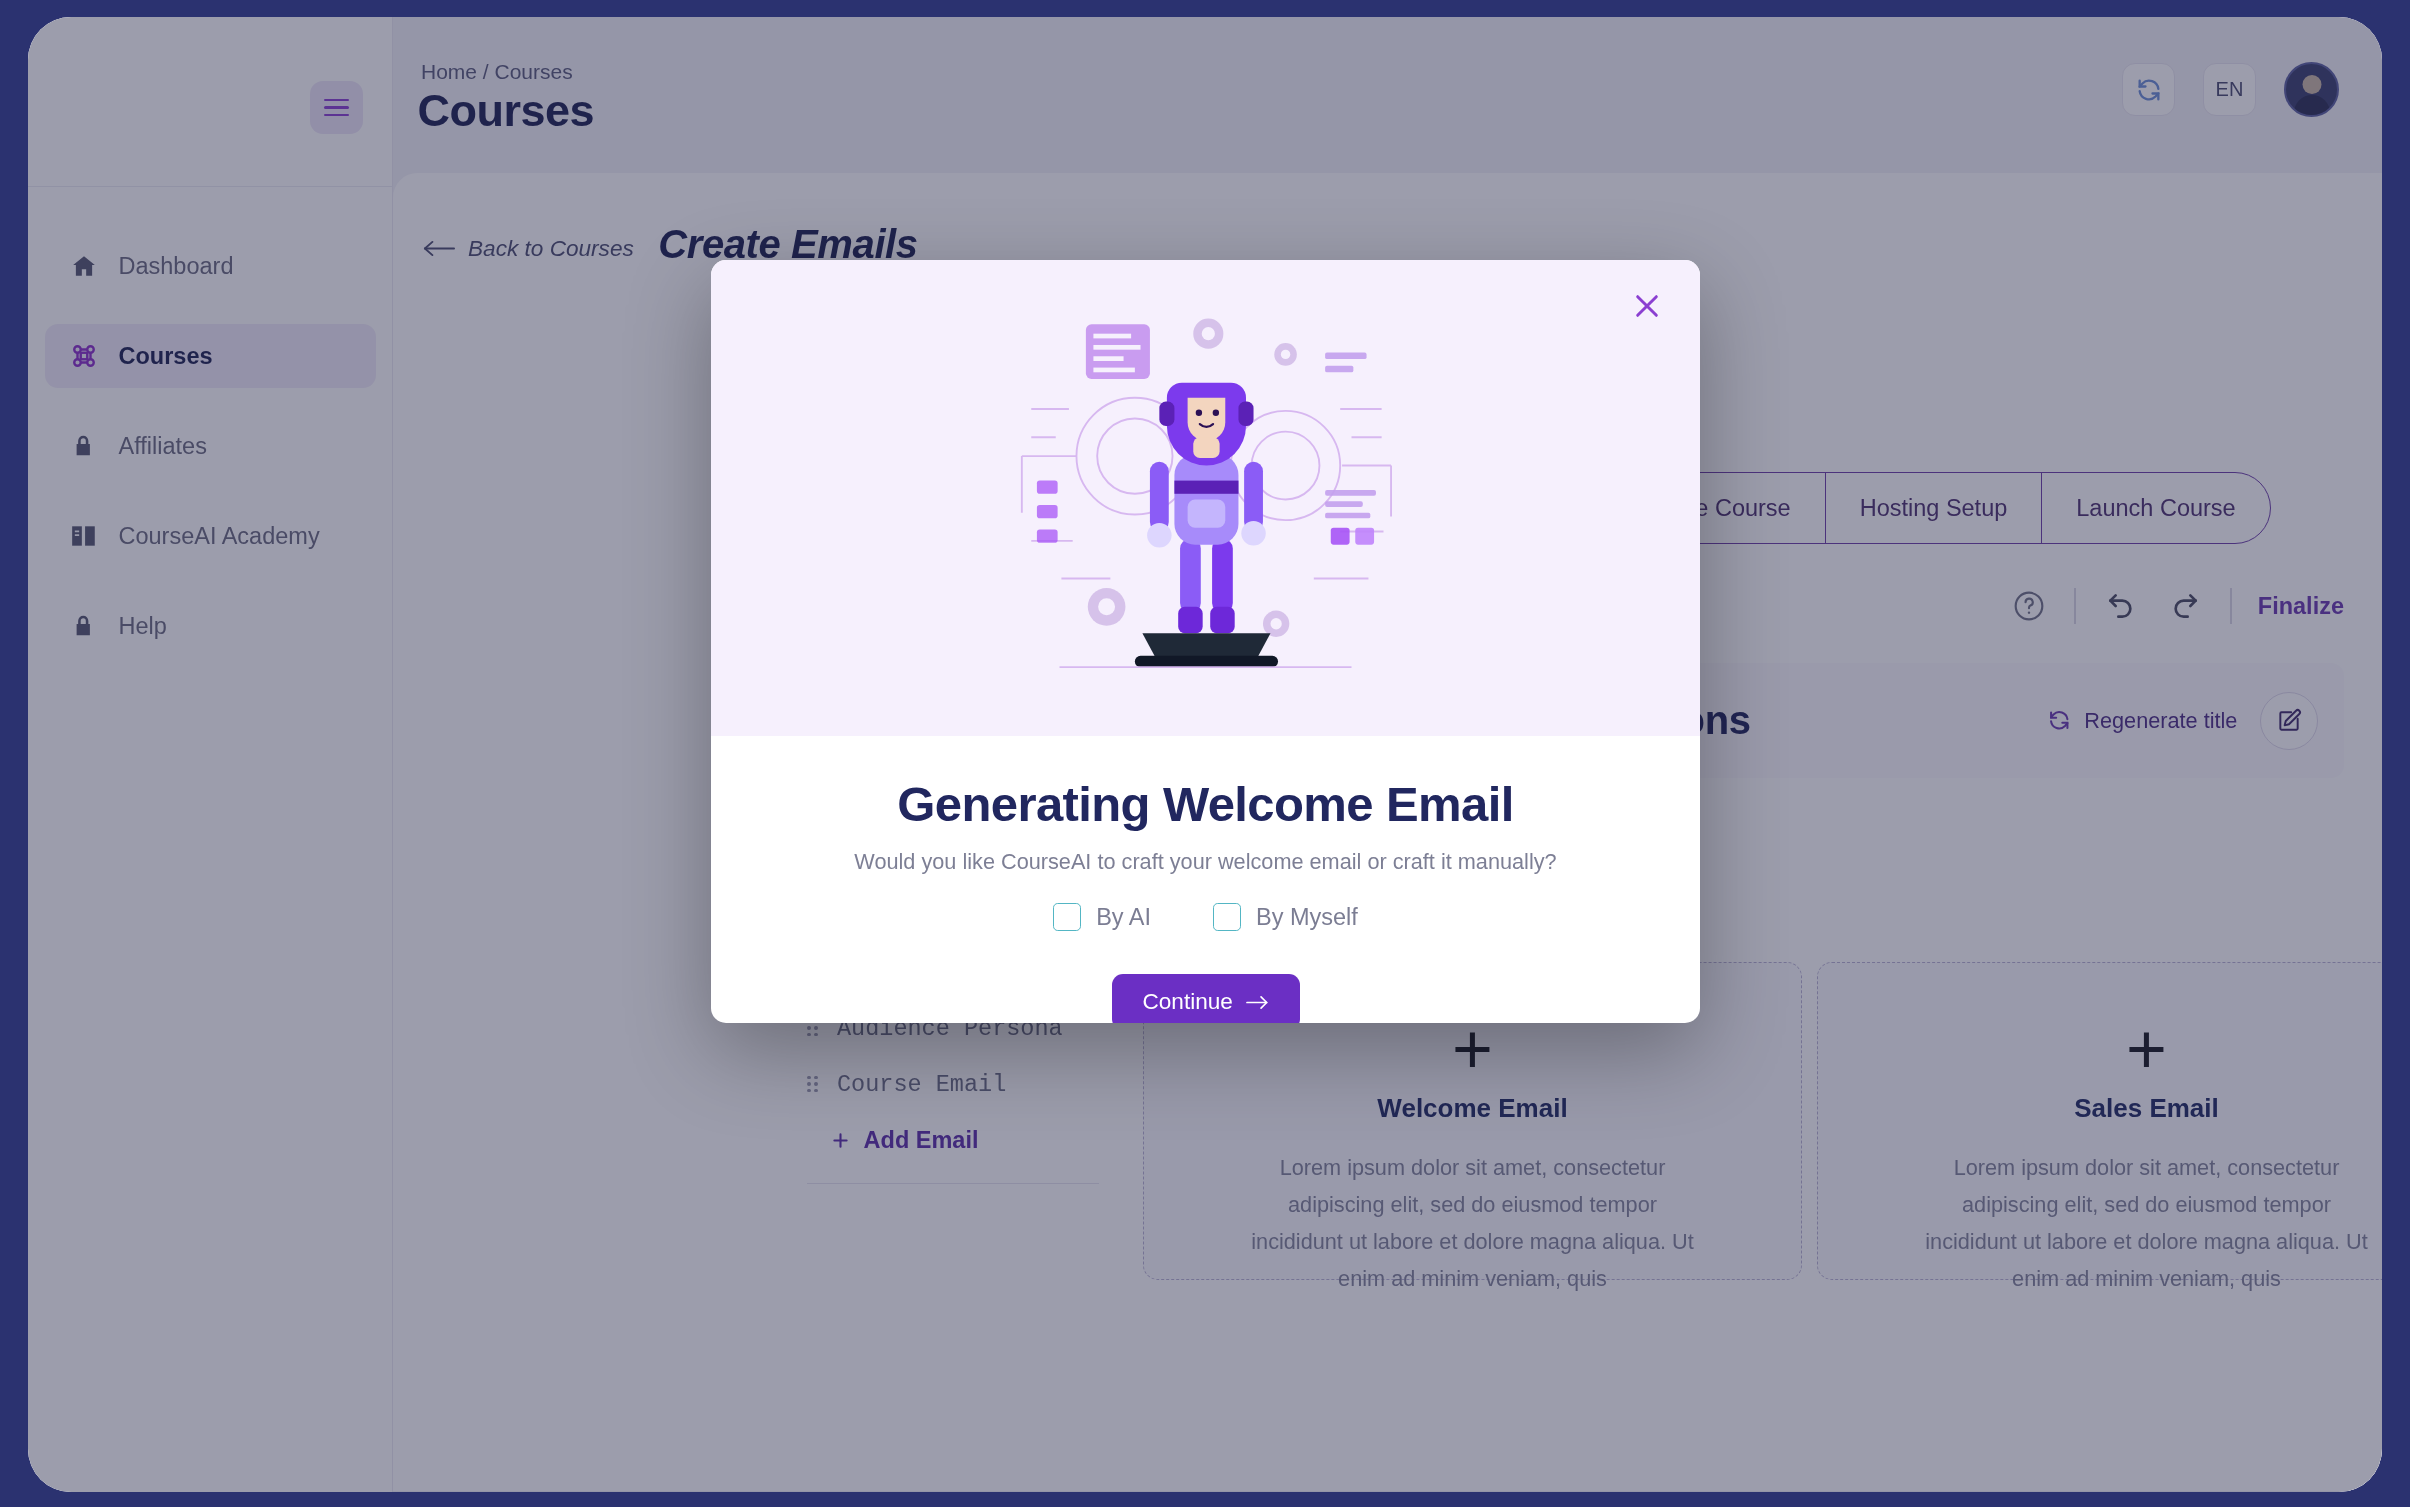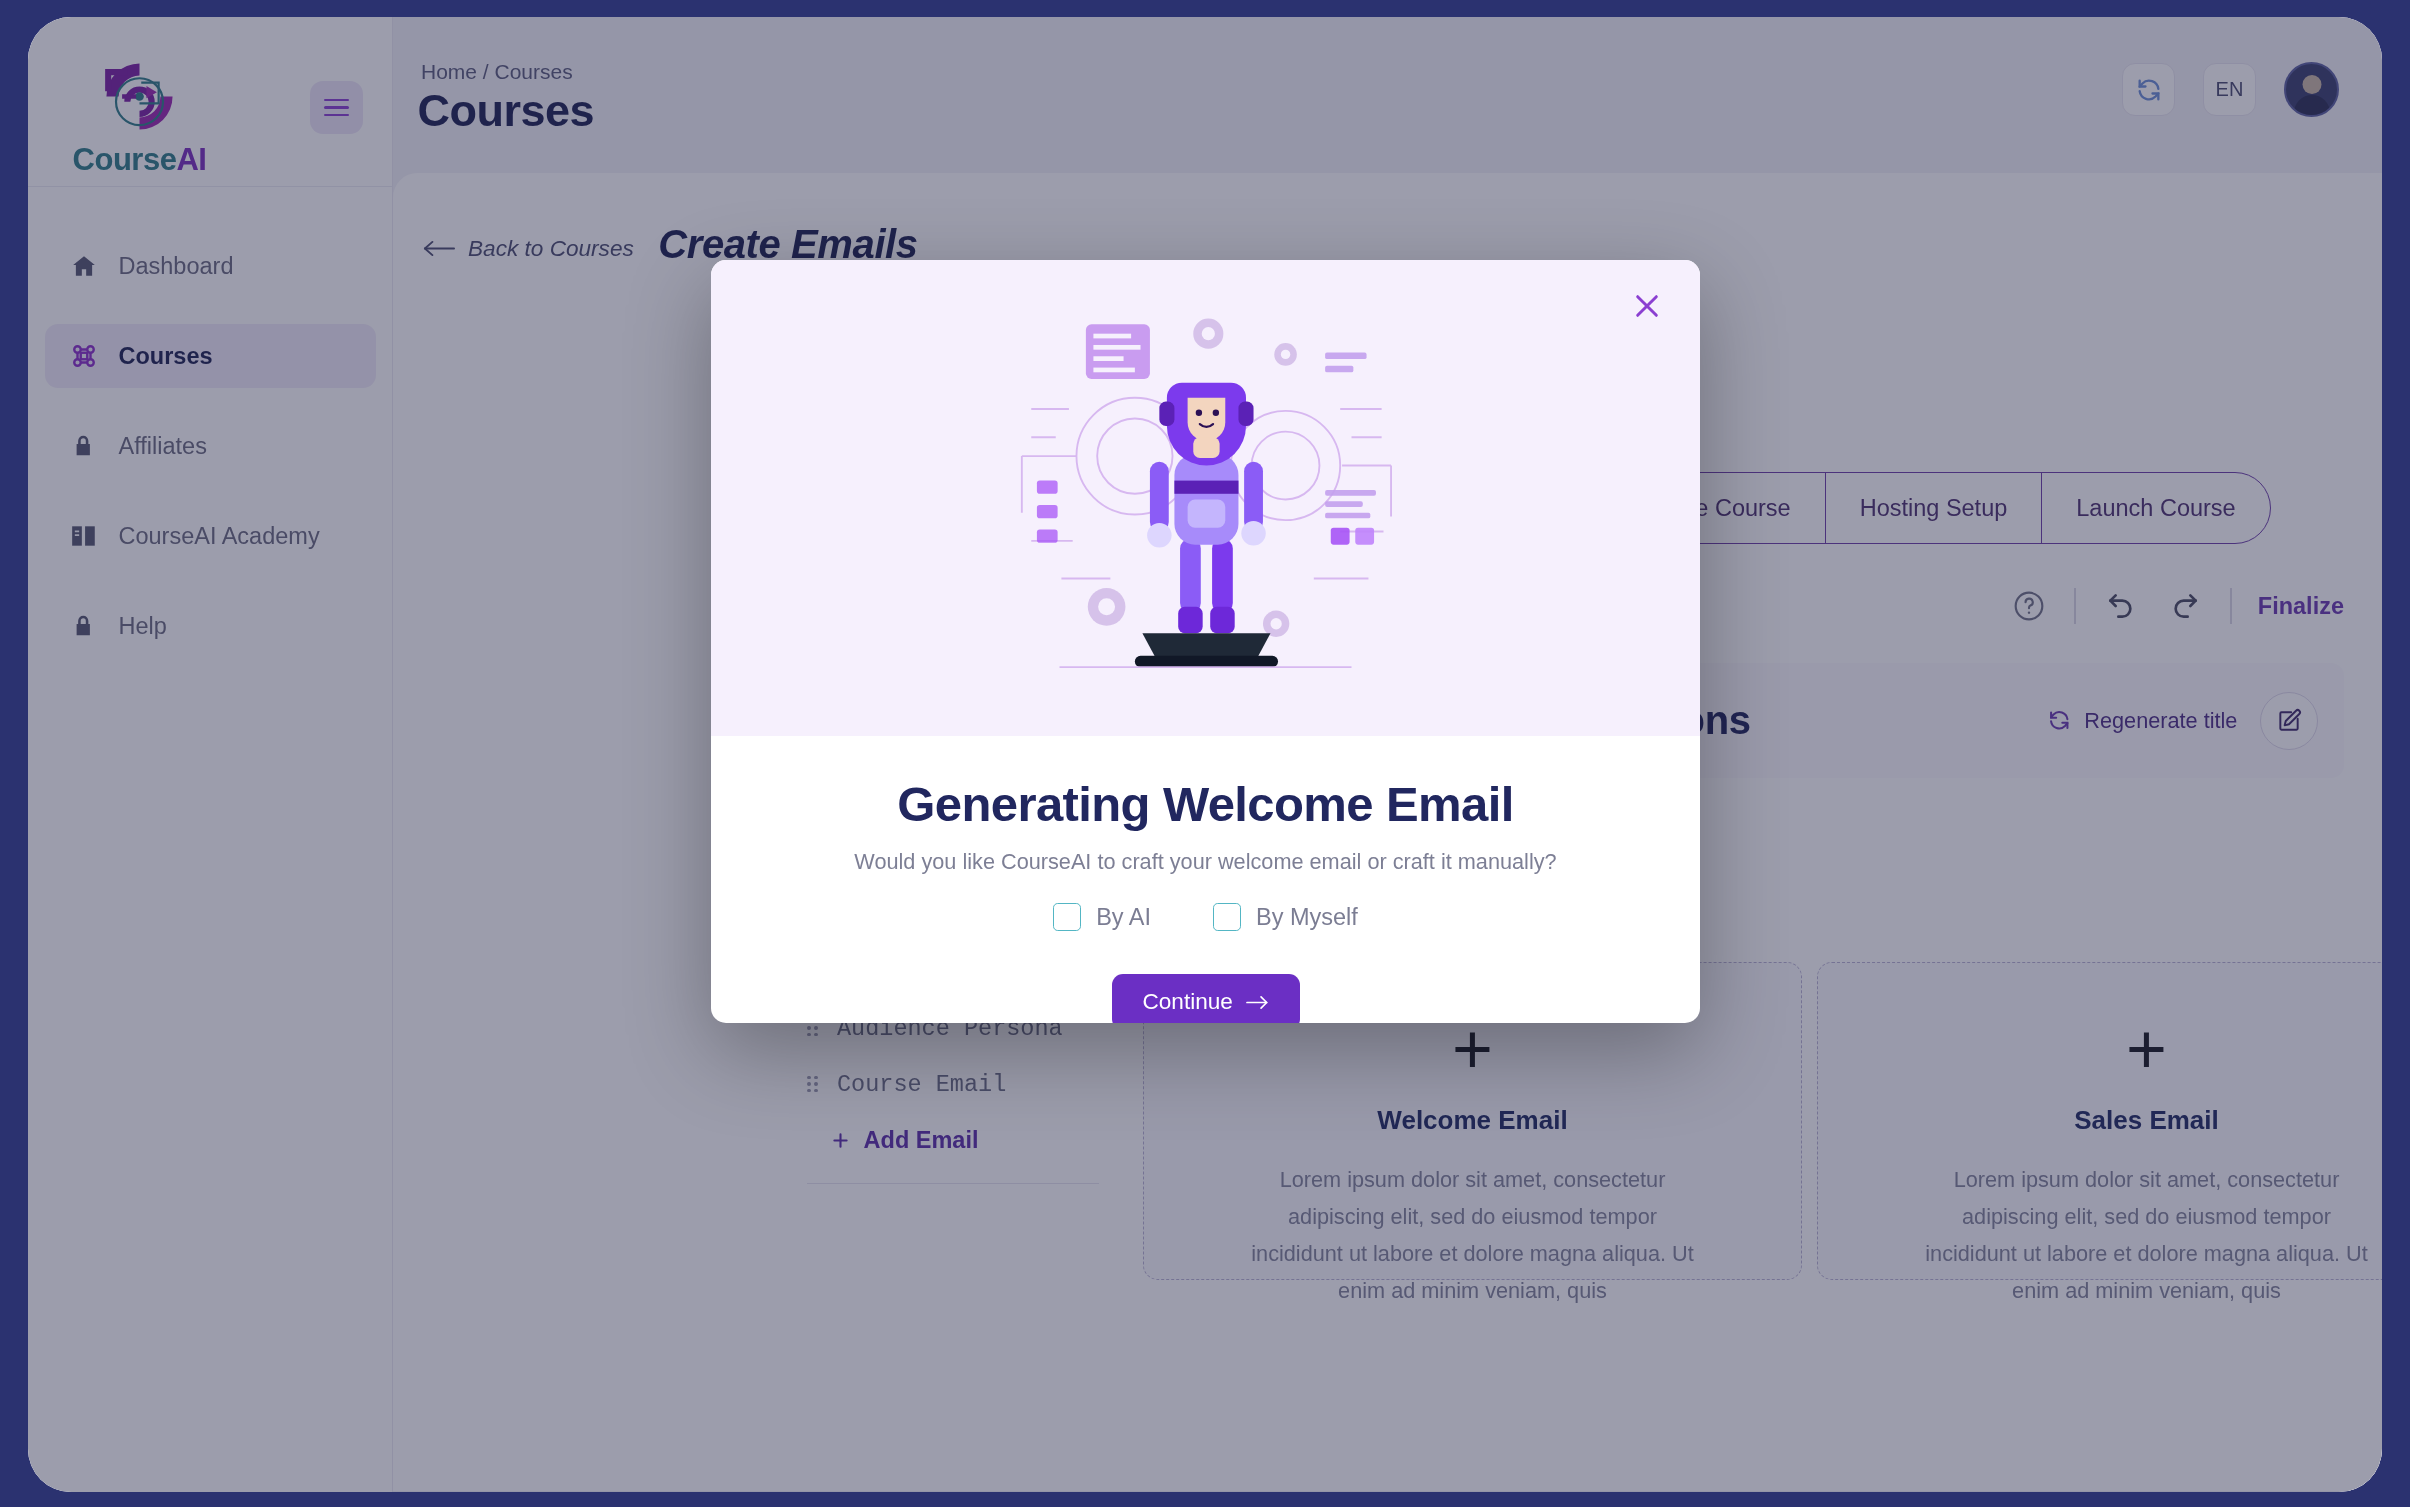--- a/index.html
+++ b/index.html
@@ -240,21 +240,21 @@
     background: #fafafd;
     display:flex; flex-direction: column; align-items:center;
     padding-top: 58px;
   }
   #email-card-1 { left: 750px; top: 789px; width: 659px; height: 318px; }
   #email-card-2 { left: 1424px; top: 789px; width: 659px; height: 318px; }
   .email-card .plus {
     font-size: 70px; line-height: 56px; color: #16181f; font-weight: 300;
   }
   .email-card .card-title {
-    margin-top: 28px; font-size: 26px; font-weight: 700; color: #1f2a63;
+    margin-top: 16px; font-size: 26px; font-weight: 700; color: #1f2a63;
   }
   .email-card .card-desc {
     margin-top: 24.5px; width: 443px; text-align:center;
     font-size: 21.7px; line-height: 1.72; color: #81839a;
   }
 
   
   #overlay {
     position: absolute; left: 0; top: 0;
     width: 2354px; height: 1475px;
@@ -314,36 +314,20 @@
     cursor: pointer;
   }
 </style>
 </head>
 <body>
 
 <div id="device-frame">
   <div id="screen">
 
     <div id="sidebar">
-      <div class="logo-wrap">
-        <svg class="logo-mark" viewBox="0 0 100 100">
-          <path d="M50 12 A38 38 0 0 0 12 50 L26 50 A24 24 0 0 1 50 26 Z" fill="#7b1fa2"></path>
-          <path d="M88 50 A38 38 0 0 1 50 88 L50 74 A24 24 0 0 0 74 50 Z" fill="#9c27b0"></path>
-          <path d="M14 44 L14 22 L36 22" fill="none" stroke="#7b1fa2" stroke-width="7"></path>
-          <circle cx="50" cy="56" r="27" fill="none" stroke="#2e7c87" stroke-width="2.5"></circle>
-          <path d="M36 56 A14 14 0 1 1 50 70" fill="none" stroke="#7b1fa2" stroke-width="7"></path>
-          <path d="M52 34 L72 34 L72 58 L50 58" fill="none" stroke="#2e7c87" stroke-width="2.5"></path>
-          <path d="M58 38 L70 45 L58 52 Z" fill="#9c27b0"></path>
-          <circle cx="50" cy="50" r="5" fill="#2e7c87"></circle>
-          <path d="M30 50 L46 50" stroke="#7b1fa2" stroke-width="5"></path>
-        </svg>
-        <div class="logo-text">
-          <span class="c1">Course</span><span class="c2">AI</span>
-        </div>
-      </div>
 
       <div id="hamburger-btn">
         <div class="bars">
             <i></i>
             <i></i>
             <i></i>
           </div>
       </div>
 
       <div id="sidebar-divider"></div>

